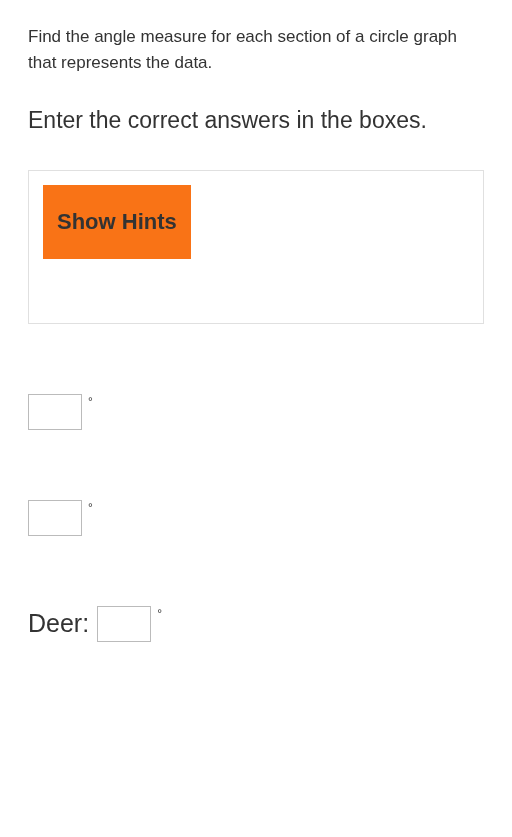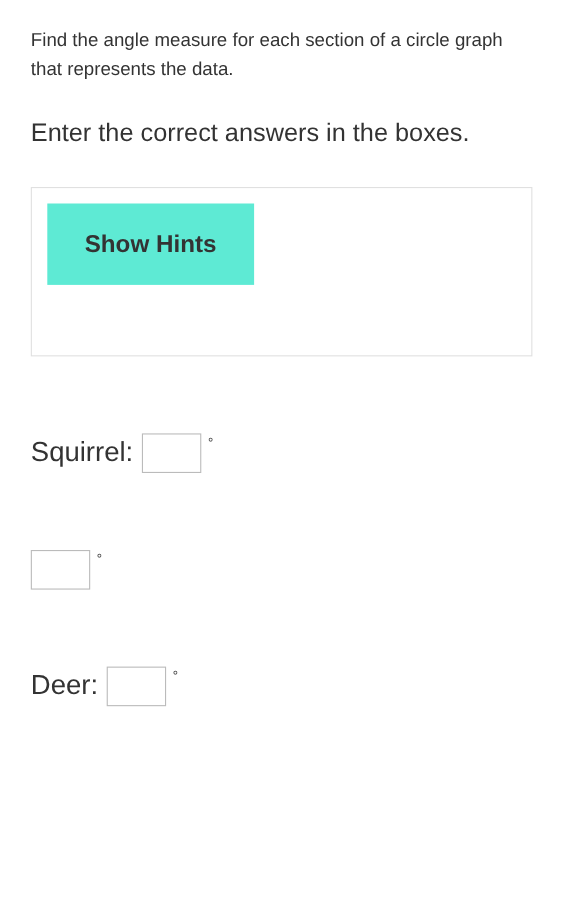--- a/index.html
+++ b/index.html
@@ -25,23 +25,23 @@
       line-height: 1.5;
       color: #333;
       margin-bottom: 32px;
     }
     .hints-container {
       border: 1px solid #e0e0e0;
       padding: 14px;
       margin-bottom: 70px;
     }
     .show-hints-button {
-      background: #5eead4;
+      background: #f97316;
       border: none;
-      padding: 24px 34px;
+      padding: 24px 14px;
       font-size: 22px;
       font-weight: bold;
       color: #333;
       cursor: pointer;
       font-family: inherit;
     }
     .hints-spacer {
       height: 50px;
     }
     .answer-row {
@@ -75,21 +75,20 @@
 <p class="question-text">Find the angle measure for each section of a circle graph that represents the data.</p>
 
 <p class="instruction-text">Enter the correct answers in the boxes.</p>
 
 <div class="hints-container">
   <button class="show-hints-button">Show Hints</button>
   <div class="hints-spacer"></div>
 </div>
 
 <div class="answer-row">
-  <span class="answer-label">Squirrel:</span>
   <input type="text" class="answer-input" value="" style="">
   <span class="degree-symbol">°</span>
 </div>
 
 <div class="answer-row">
   <input type="text" class="answer-input" value="" style="">
   <span class="degree-symbol">°</span>
 </div>
 
 <div class="answer-row">

